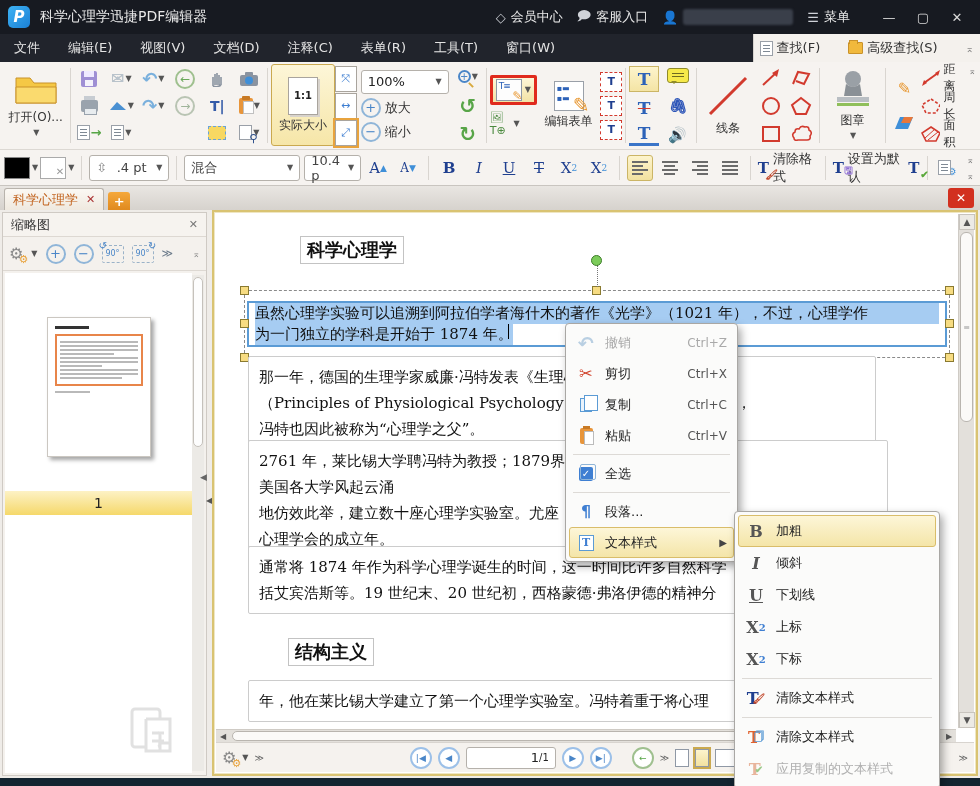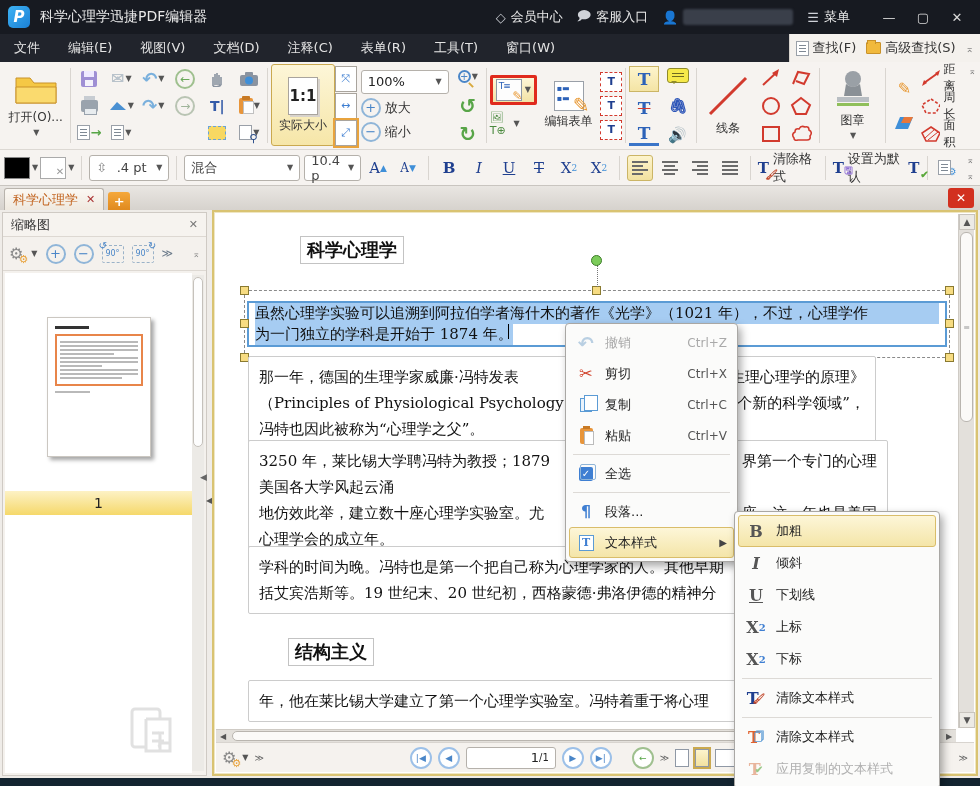--- a/index.html
+++ b/index.html
@@ -13,21 +13,21 @@
   .tb-right { margin-left:auto; display:flex; align-items:center; gap:14px; padding-right:8px; }
   .tb-link { display:flex; align-items:center; gap:5px; font-size:13px; cursor:default; }
   .tb-glyph { font-size:13px; color:#cfd2d8; }
   .blurname { width:110px; height:16px; border-radius:3px; background:#3a3f4a; filter:blur(1px); }
   .winbtns { display:flex; gap:4px; margin-left:10px; }
   .winbtn { width:30px; height:24px; display:flex; align-items:center; justify-content:center; color:#dadada; font-size:13px; }
 
   
   .menubar { position:absolute; left:0; top:34px; width:980px; height:28px; background:#21242c; display:flex; align-items:center; color:#e3e3e3; }
   .menu-item { padding:0 14px; font-size:13px; line-height:28px; }
-  .find-area { margin-left:auto; height:28px; background:#f4f1ed; border-left:1px solid #d8d4cf; display:flex; align-items:center; color:#333; padding:0 6px; gap:10px; }
+  .find-area { margin-left:auto; height:28px; background:#f4f1ed; border-left:1px solid #d8d4cf; display:flex; align-items:center; color:#333; padding:0 6px; gap:28px; }
   .find-btn { display:flex; align-items:center; gap:4px; }
   .mini-page { width:13px; height:15px; background:#fff; border:1px solid #9aa0a8; box-shadow:inset 0 2px 0 #fff; position:relative; }
   .mini-page::after{ content:""; position:absolute; left:2px; top:3px; width:7px; height:1px; box-shadow:0 3px 0 #7f8994,0 6px 0 #7f8994; background:#7f8994; }
   .mini-folder { width:15px; height:12px; background:#f1b93c; border:1px solid #c9922a; border-radius:1px; position:relative; }
   .mini-folder::before{ content:""; position:absolute; left:0; top:-3px; width:7px; height:3px; background:#f1b93c; border:1px solid #c9922a; border-bottom:none; }
   .collapse-glyph { color:#888; font-size:10px; }
 
   
   .toolbar { position:absolute; left:0; top:62px; width:980px; height:88px; background:#f6f3f0; border-bottom:1px solid #dcd8d3; display:flex; align-items:stretch; padding:2px 2px 2px 4px; }
   .vsep { width:1px; background:#d9d5d0; margin:4px 3px; }
@@ -49,21 +49,21 @@
   .redo { color:#7ab0dd; font-size:18px; font-weight:bold; }
   .circ { width:20px; height:20px; border:2px solid #9fc08f; border-radius:50%; color:#6aa85a; display:flex; align-items:center; justify-content:center; font-size:12px; }
   .circ.dis { border-color:#b9c4b3; color:#9fb49a; }
   .tcursor { color:#345ba8; font-weight:bold; font-size:14px; }
   .clipb { width:14px; height:16px; background:#e8953a; border-radius:2px; position:relative; }
   .clipb::before{content:"";position:absolute;left:3px;top:-2px;width:8px;height:4px;background:#c87a25;border-radius:1px;}
   .clipb::after{content:"";position:absolute;left:4px;top:3px;width:9px;height:11px;background:#fdfdfd;border:1px solid #c0c0c0;}
   .annot-sel { width:18px; height:14px; background:#f7d862; border:1px dashed #6aa2d8; }
   .docsearch { width:13px; height:15px; background:#fff; border:1px solid #9aa0a8; position:relative;}
   .docsearch::after{content:"⚲"; position:absolute; right:-6px; bottom:-6px; color:#2d4f8a; font-size:11px;}
-  .ratio-icon { width:30px; height:38px; background:#fff; border:1px solid #a9a49d; box-shadow:2px 2px 0 #d8d3cc; display:flex; align-items:center; justify-content:center; font-weight:bold; font-size:15px; color:#222; }
+  .ratio-icon { width:30px; height:38px; background:#fff; border:1px solid #a9a49d; box-shadow:2px 2px 0 #d8d3cc; display:flex; align-items:center; justify-content:center; font-weight:bold; font-size:10px; color:#222; }
   .fit-icon { width:22px; height:26px; background:#fff; border:1px solid #a9a49d; color:#3f7fd2; font-size:11px; display:flex; align-items:center; justify-content:center; }
   .fit-icon.sel { outline:2px solid #e8a33d; }
   .zoombox { width:88px; height:24px; background:#fff; border:1px solid #b5b1ab; border-radius:3px; display:flex; align-items:center; padding:0 6px; justify-content:space-between; font-size:13px; }
   .zlabel { display:flex; align-items:center; gap:4px; font-size:13px; color:#333; }
   .lens { width:13px; height:13px; border:2px solid #4a86c8; border-radius:50%; position:relative; color:#4a86c8; font-size:10px; display:flex;align-items:center;justify-content:center;}
   .lens::after{content:"";position:absolute;right:-5px;bottom:-5px;width:6px;height:2px;background:#d8a93c;transform:rotate(45deg);}
   .rot { font-size:20px; color:#58a548; font-weight:bold; line-height:1; }
   .redbox { border:3px solid #e02a1d; padding:1px 3px; display:flex; align-items:center; gap:2px; background:linear-gradient(#fdf6d8,#f3e3a5); border-radius:2px; }
   .editc { width:26px; height:22px; background:#fdfdfd; border:1px solid #8f98a5; position:relative; font-size:9px; color:#2d62b8; padding:1px 2px; }
   .editc::before{content:"T≡"; position:absolute; left:2px; top:1px; letter-spacing:-1px;}
@@ -129,21 +129,21 @@
   .sb-scroll { position:absolute; right:2px; top:62px; bottom:4px; width:12px; background:#eceae6; }
   .sb-scroll .th { position:absolute; top:2px; left:1px; width:10px; height:170px; background:#fdfdfd; border:1px solid #c5c1bb; border-radius:5px; }
   .sb-collapse { position:absolute; right:-1px; top:46%; color:#666; font-size:9px; }
 
   
   .doc-frame { position:absolute; left:212px; top:210px; width:766px; height:566px; border:2px solid #d9c372; background:#fff; box-shadow:inset 0 0 0 1px #efe6c2; }
   .page-viewport { position:absolute; left:2px; top:2px; right:20px; bottom:46px; background:#fff; overflow:hidden; }
   .page { position:absolute; left:0; top:0; width:100%; height:640px; background:#fff; font-family:"DejaVu Serif","Liberation Serif",serif; color:#111; }
   .doc-h1 { position:absolute; font-family:"DejaVu Sans",sans-serif; font-weight:bold; font-size:18px; border:1px solid #c3c3c3; padding:1px 6px; background:#fff; }
   .pbox { position:absolute; border:1px solid #ccc; border-radius:2px; background:#fff; padding:7px 10px; font-size:15px; line-height:26px; }
-  .tline { display:flex; justify-content:space-between; white-space:nowrap; overflow:hidden; }
+  .tline { display:flex; white-space:nowrap; overflow:hidden; }
   .selwrap { position:absolute; left:28px; top:76px; width:706px; height:68px; border:1px dashed #8a8a8a;text-decoration:underline; }
   .selbox-text { position:absolute; left:2px; top:10px; right:2px; height:46px; background:#fff; border:2px solid #5b9bd5; padding:0 6px; font-size:15px; line-height:21px; display:flex; flex-direction:column; justify-content:center; }
   .selline { background:#a6ccf2; white-space:nowrap; overflow:hidden; }
   .selline.partial { align-self:flex-start; }
   .caret { display:inline-block; width:1px; height:15px; background:#000; vertical-align:-2px; margin-left:1px; }
   .handle { position:absolute; width:9px; height:9px; background:#f7dc82; border:1px solid #8a7a30; }
   .rot-handle { position:absolute; width:11px; height:11px; background:#7ccc5a; border:1px solid #3e7d2a; border-radius:50%; }
   .rot-stem { position:absolute; border-left:1px dotted #777; }
 
   
@@ -700,39 +700,39 @@
             <span>一个新的科学领域”，</span>
           </div>
         <div class="tline">
             <span>冯特也因此被称为“心理学之父”。</span>
             <span></span>
           </div>
       </div>
 
       <div class="pbox" style="left:32px; top:226px; width:640px;">
         <div class="tline">
-            <span>3250 年，莱比锡大学聘冯特为教授；1879</span>
+            <span>2761 年，莱比锡大学聘冯特为教授；1879</span>
             <span>界第一个专门的心理</span>
           </div>
         <div class="tline">
             <span>美国各大学风起云涌</span>
           </div>
         <div class="tline">
             <span>地仿效此举，建立数十座心理学实验室。尤</span>
             <span>座，这一年也是美国</span>
           </div>
         <div class="tline">
             <span>心理学会的成立年。</span>
             <span></span>
           </div>
       </div>
 
       <div class="pbox" style="left:32px; top:332px; width:640px;">
         <div class="tline">
-            <span>学科的时间为晚。冯特也是第一个把自己称为心理学家的人。其他早期</span>
+            <span>通常将 1874 年作为科学心理学诞生的时间，这一时间比许多自然科学</span>
           </div>
         <div class="tline">
             <span>括艾宾浩斯等。19 世纪末、20 世纪初，西格蒙德·弗洛伊德的精神分</span>
           </div>
       </div>
 
       <div class="doc-h1" style="left:72px; top:424px;">结构主义</div>
 
       <div class="pbox" style="left:32px; top:466px; width:640px;">
         <div class="tline">

